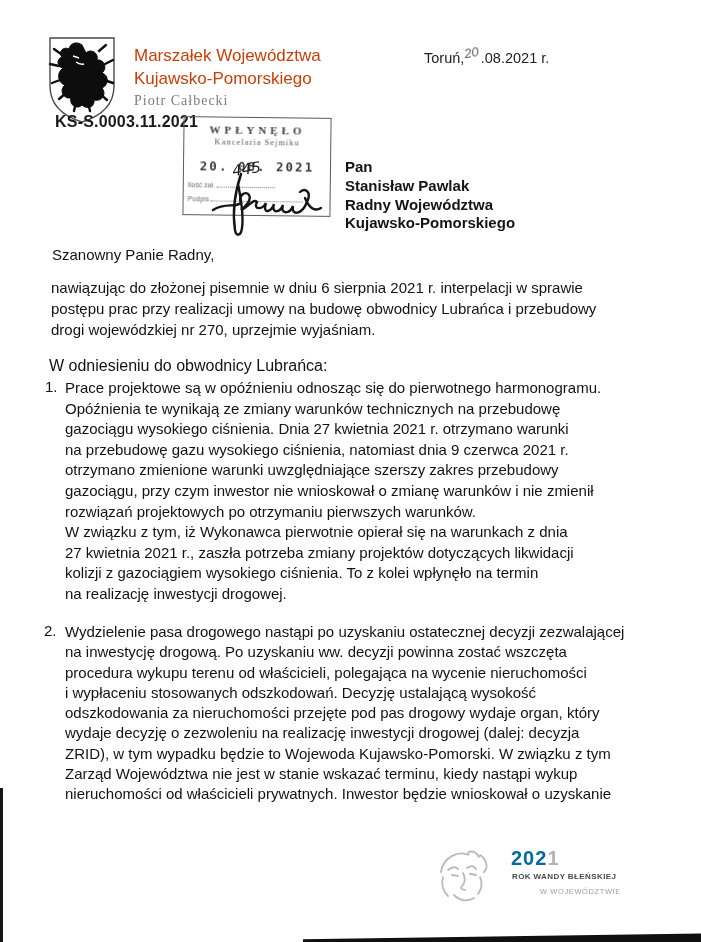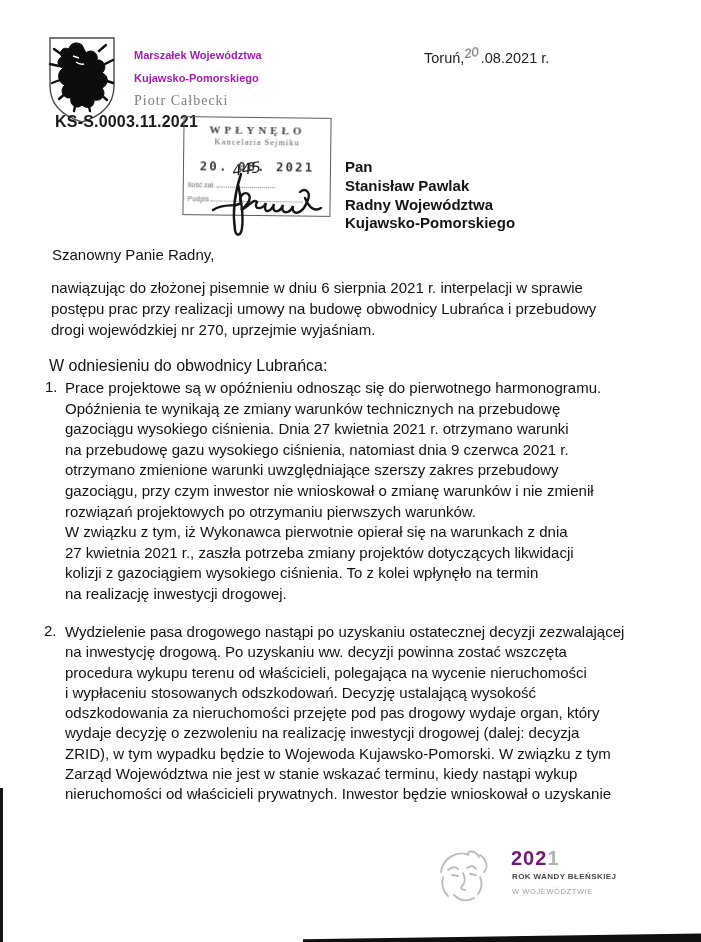--- a/index.html
+++ b/index.html
@@ -1,21 +1,21 @@
 <!DOCTYPE html>
 <html><head>
 <meta charset="utf-8">
 <style>
   html,body{margin:0;padding:0;background:#ffffff;}
   .page{position:relative;width:701px;height:942px;background:#ffffff;overflow:hidden;
         font-family:"Liberation Sans",sans-serif;color:#161616;}
   .abs{position:absolute;}
   .nw{white-space:nowrap;}
   
-  .sender-line{font-size:11px;font-weight:bold;line-height:23px;color:#a21caf;}
+  .sender-line{font-size:17px;font-weight:normal;line-height:23px;color:#c2410c;}
   .sender-name{font-family:"Liberation Serif",serif;font-size:14px;color:#7d7d7d;
                filter:blur(.3px);letter-spacing:1px;}
   .place-date{font-size:14.5px;color:#222;display:flex;align-items:flex-start;}
   .hand-day{display:inline-block;font-size:13px;color:#5a5a5a;transform:rotate(-10deg) translateY(-5px);
             font-style:italic;filter:blur(.2px);margin:0 1px;}
   .refno{font-size:16px;font-weight:bold;color:#1a1a1a;letter-spacing:.2px;}
   
   .stamp{width:146px;height:97px;border:1.6px solid #5a5a5a;transform:rotate(.7deg);
          filter:blur(.25px);color:#4a4a4a;}
   .stamp-title{font-family:"Liberation Serif",serif;font-weight:bold;font-size:11px;
@@ -28,24 +28,24 @@
   .dotline{display:inline-block;border-bottom:1px dotted #7a7a7a;height:6px;}
   
   .recip-line{font-size:15px;font-weight:bold;line-height:18.8px;color:#141414;}
   
   .body-text{font-size:15px;color:#131313;}
   .body-line{line-height:20.6px;white-space:nowrap;}
   .list-num{font-size:15px;color:#131313;}
   .section-head{font-size:16px;color:#131313;}
   
   .year{font-size:20px;font-weight:bold;letter-spacing:1px;}
-  .year .dark{color:#701a75;}
+  .year .dark{color:#0369a1;}
   .year .light{color:#b2b2b2;font-weight:bold;}
   .foot1{font-size:8px;font-weight:bold;color:#4a4a4a;letter-spacing:.4px;}
-  .foot2{font-size:7.5px;color:#9e9e9e;letter-spacing:.6px;}
+  .foot2{font-size:7.5px;color:#9e9e9e;letter-spacing:.6px;margin-left:28px;}
   
   .edge-line{left:0;top:788px;width:3px;height:154px;background:#141414;}
   .bottom-wedge{left:303px;top:933px;width:398px;height:9px;background:#101010;
                 clip-path:polygon(0 70%,100% 5%,100% 100%,0 100%);}
 </style>
 </head>
 <body>
 
 <div class="page">
 

